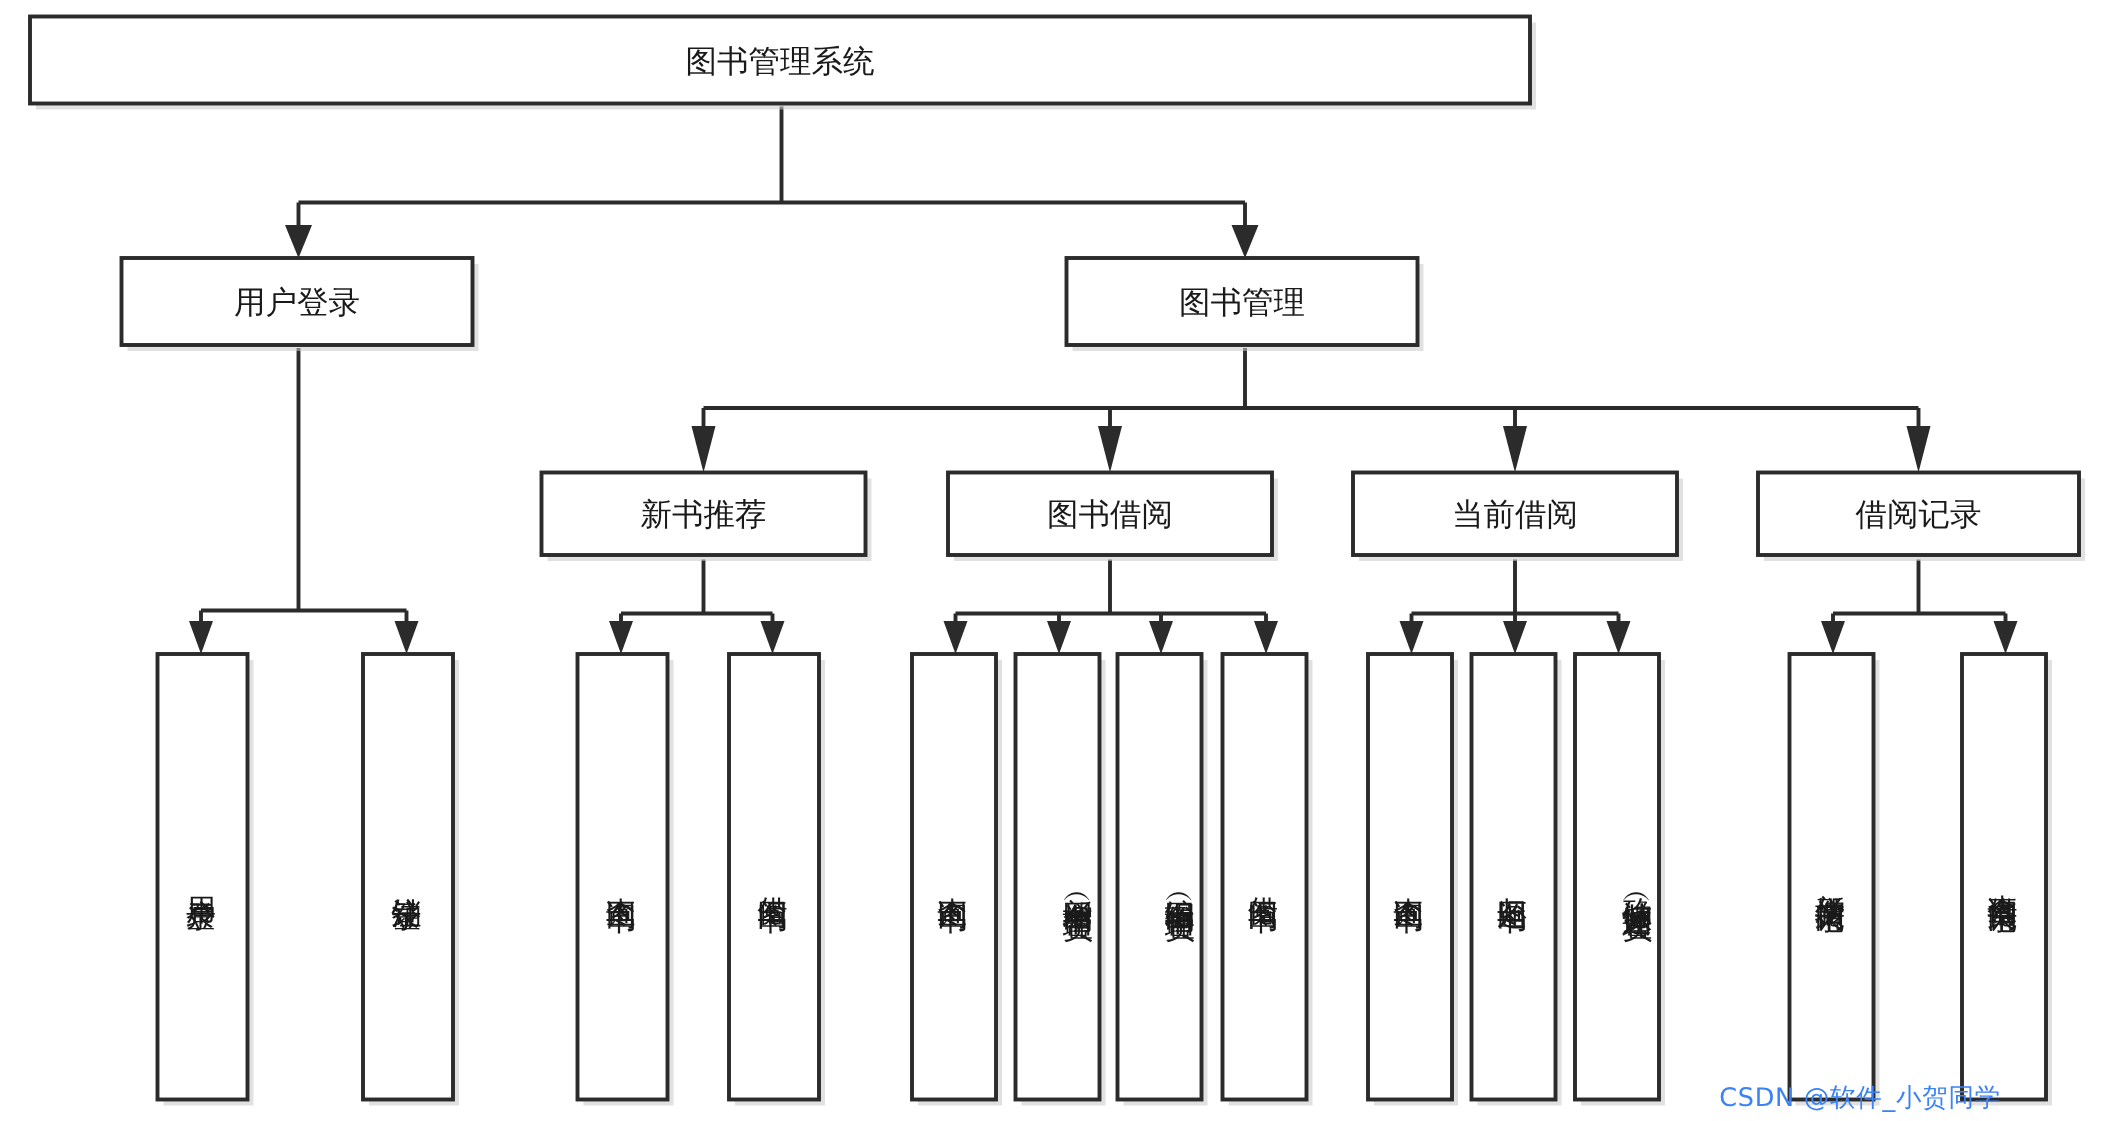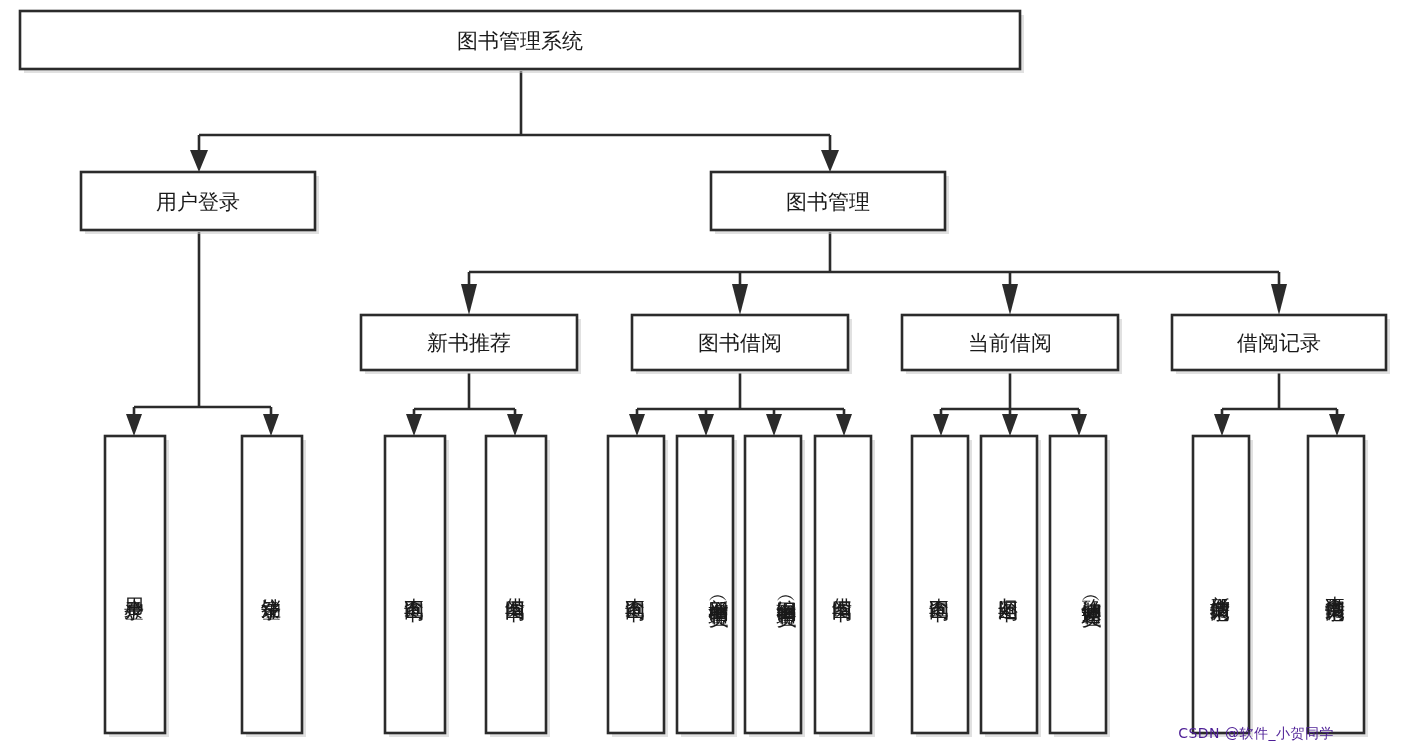--- a/index.html
+++ b/index.html
@@ -64,22 +64,22 @@
     align-items: center;
     justify-content: center;
     white-space: nowrap;
     font-family: "DejaVu Sans", "Liberation Sans", sans-serif;
     pointer-events: none;
   }
   .watermark {
     position: absolute;
     right: 10px;
     bottom: 4px;
-    font-size: 14px;
-    color: #4c1d95;
+    font-size: 17px;
+    color: #3b82f6;
     font-family: "DejaVu Sans", "Liberation Sans", sans-serif;
     letter-spacing: 0.5px;
     white-space: nowrap;
   }
 </style>
 </head>
 <body>
 
 <div id="diagram-root">
 

